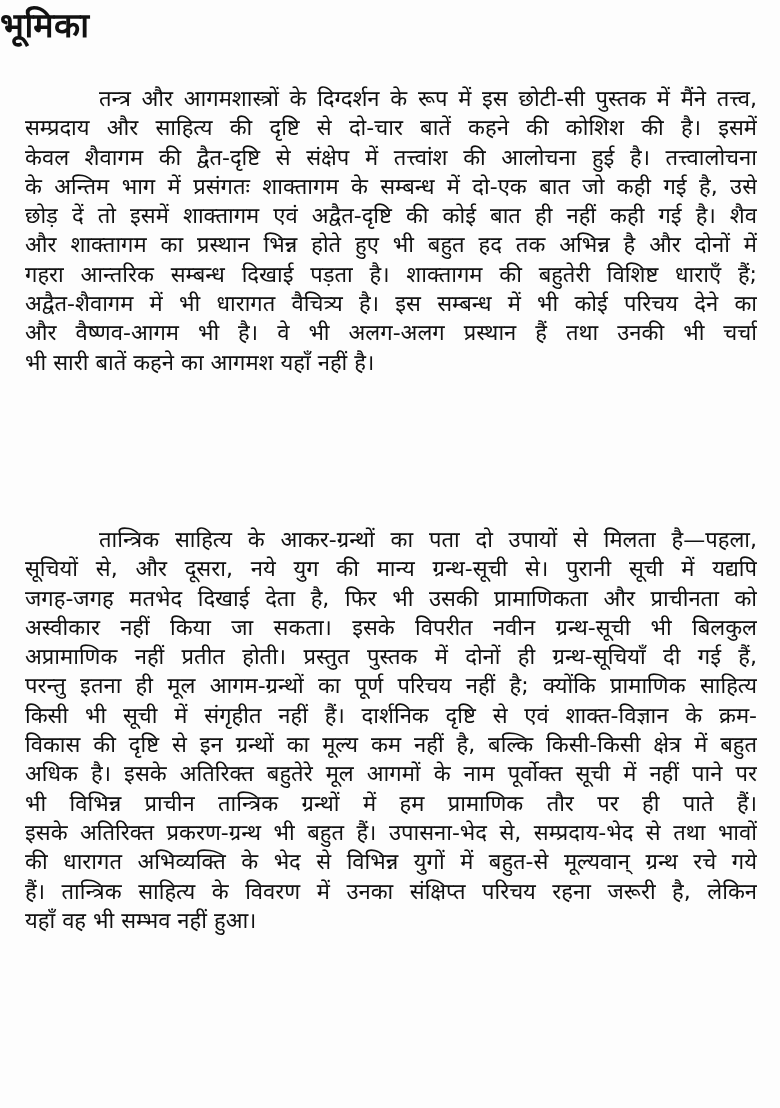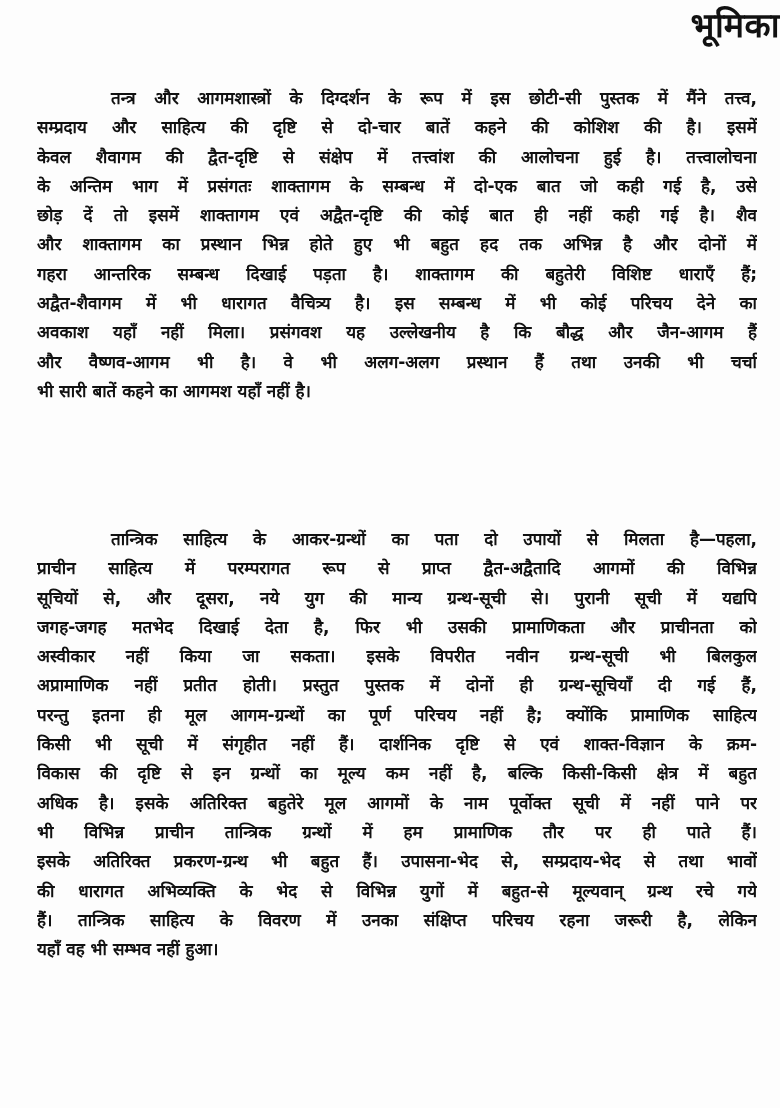--- a/index.html
+++ b/index.html
@@ -20,42 +20,41 @@
       left: 0; top: 0;
       width: 780px;
       height: 1108px;
       background: #fdfdfd;
     }
     .title {
       position: absolute;
       top: 2px;
       left: 0;
       width: 780px;
-      text-align: right;
+      text-align: left;
       font-size: 34px;
       font-weight: bold;
       line-height: 46px;
       letter-spacing: 0.5px;
     }
     .body-text {
       position: absolute;
       left: 25px;
       width: 732px;
     }
     .line {
       display: block;
       height: 29.3px;
       line-height: 29.3px;
-      font-size: 17px;
-      font-weight: bold;
+      font-size: 22px;
+      font-weight: normal;
       white-space: nowrap;
       text-align: justify;
       text-align-last: justify;
       overflow: hidden;
-      margin-left: 12px;
     }
     .line.indent {
       padding-left: 74px;
     }
     .line.last {
       text-align-last: left;
     }
     #para-1 { top: 84px; }
     #para-2 { top: 525px; }
   </style>
@@ -68,28 +67,26 @@
 
   <div class="body-text" id="para-1">
     <span class="line indent">तन्त्र और आगमशास्त्रों के दिग्दर्शन के रूप में इस छोटी-सी पुस्तक में मैंने तत्त्व,</span>
     <span class="line">सम्प्रदाय और साहित्य की दृष्टि से दो-चार बातें कहने की कोशिश की है। इसमें</span>
     <span class="line">केवल शैवागम की द्वैत-दृष्टि से संक्षेप में तत्त्वांश की आलोचना हुई है। तत्त्वालोचना</span>
     <span class="line">के अन्तिम भाग में प्रसंगतः शाक्तागम के सम्बन्ध में दो-एक बात जो कही गई है, उसे</span>
     <span class="line">छोड़ दें तो इसमें शाक्तागम एवं अद्वैत-दृष्टि की कोई बात ही नहीं कही गई है। शैव</span>
     <span class="line">और शाक्तागम का प्रस्थान भिन्न होते हुए भी बहुत हद तक अभिन्न है और दोनों में</span>
     <span class="line">गहरा आन्तरिक सम्बन्ध दिखाई पड़ता है। शाक्तागम की बहुतेरी विशिष्ट धाराएँ हैं;</span>
     <span class="line">अद्वैत-शैवागम में भी धारागत वैचित्र्य है। इस सम्बन्ध में भी कोई परिचय देने का</span>
-    <span class="line">अवकाश यहाँ नहीं मिला। प्रसंगवश यह उल्लेखनीय है कि बौद्ध और जैन-आगम हैं</span>
     <span class="line">और वैष्णव-आगम भी है। वे भी अलग-अलग प्रस्थान हैं तथा उनकी भी चर्चा</span>
     <span class="line last">भी सारी बातें कहने का आगमश यहाँ नहीं है।</span>
   </div>
 
   <div class="body-text" id="para-2">
     <span class="line indent">तान्त्रिक साहित्य के आकर-ग्रन्थों का पता दो उपायों से मिलता है—पहला,</span>
-    <span class="line">प्राचीन साहित्य में परम्परागत रूप से प्राप्त द्वैत-अद्वैतादि आगमों की विभिन्न</span>
     <span class="line">सूचियों से, और दूसरा, नये युग की मान्य ग्रन्थ-सूची से। पुरानी सूची में यद्यपि</span>
     <span class="line">जगह-जगह मतभेद दिखाई देता है, फिर भी उसकी प्रामाणिकता और प्राचीनता को</span>
     <span class="line">अस्वीकार नहीं किया जा सकता। इसके विपरीत नवीन ग्रन्थ-सूची भी बिलकुल</span>
     <span class="line">अप्रामाणिक नहीं प्रतीत होती। प्रस्तुत पुस्तक में दोनों ही ग्रन्थ-सूचियाँ दी गई हैं,</span>
     <span class="line">परन्तु इतना ही मूल आगम-ग्रन्थों का पूर्ण परिचय नहीं है; क्योंकि प्रामाणिक साहित्य</span>
     <span class="line">किसी भी सूची में संगृहीत नहीं हैं। दार्शनिक दृष्टि से एवं शाक्त-विज्ञान के क्रम-</span>
     <span class="line">विकास की दृष्टि से इन ग्रन्थों का मूल्य कम नहीं है, बल्कि किसी-किसी क्षेत्र में बहुत</span>
     <span class="line">अधिक है। इसके अतिरिक्त बहुतेरे मूल आगमों के नाम पूर्वोक्त सूची में नहीं पाने पर</span>
     <span class="line">भी विभिन्न प्राचीन तान्त्रिक ग्रन्थों में हम प्रामाणिक तौर पर ही पाते हैं।</span>
     <span class="line">इसके अतिरिक्त प्रकरण-ग्रन्थ भी बहुत हैं। उपासना-भेद से, सम्प्रदाय-भेद से तथा भावों</span>

